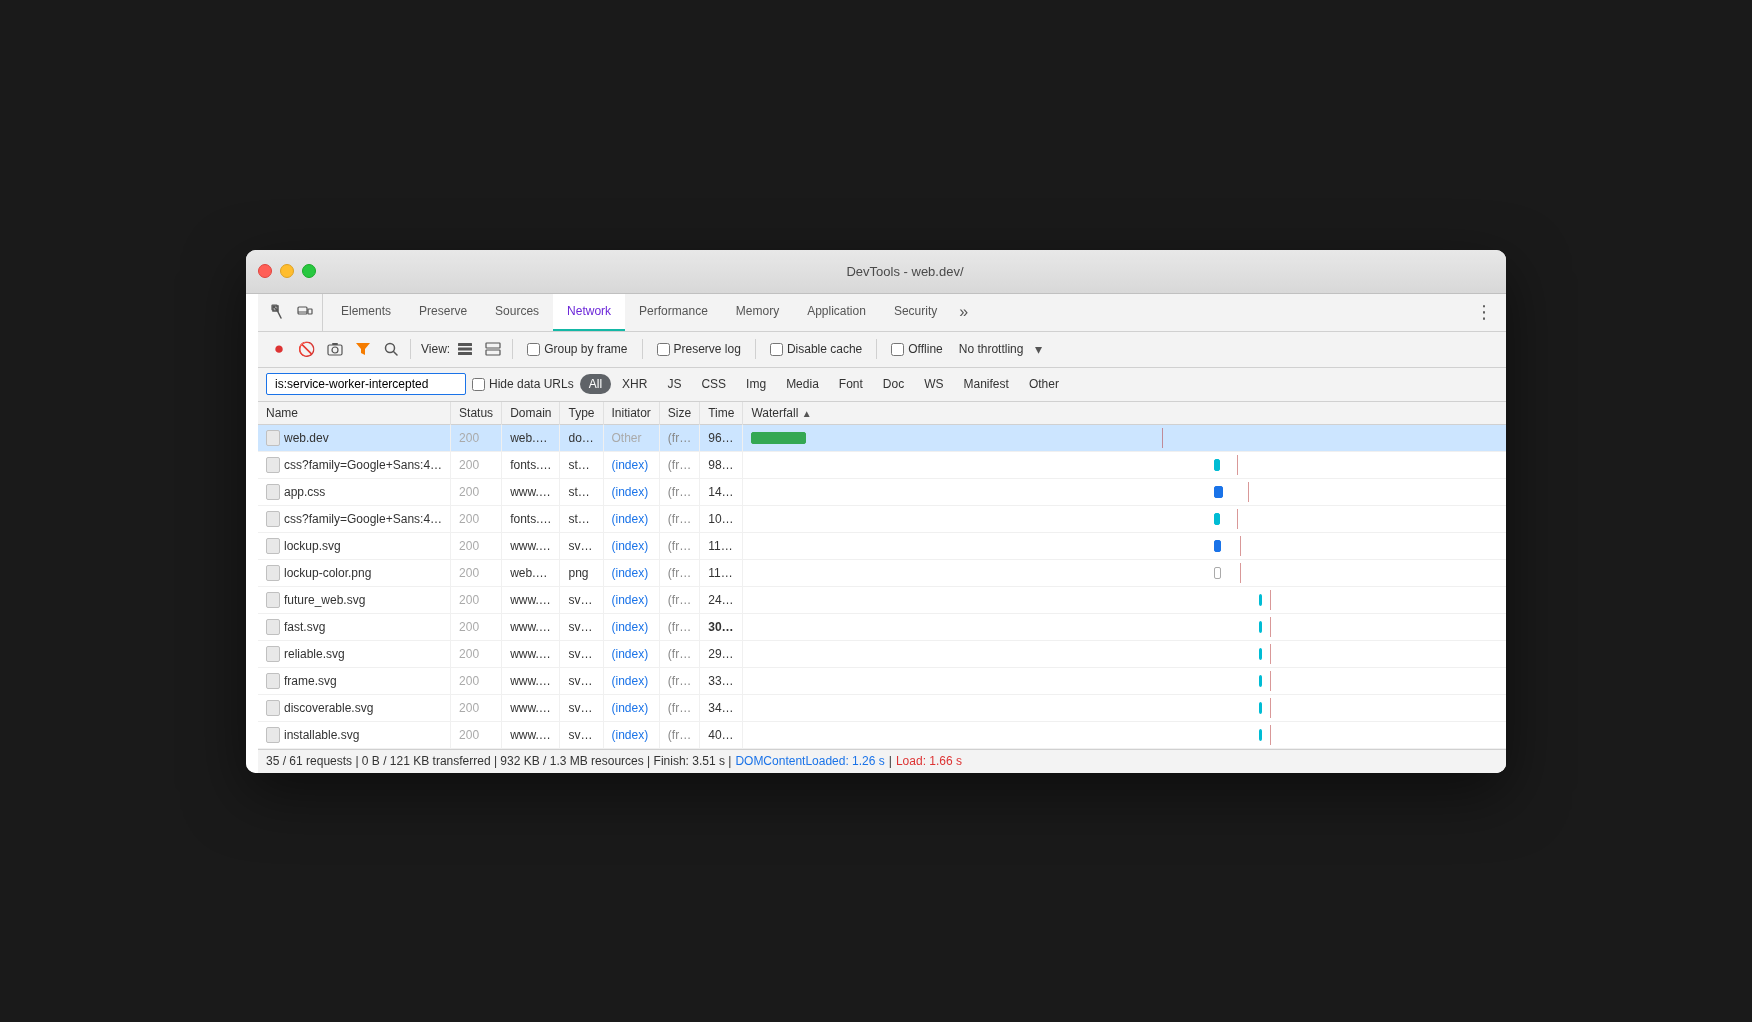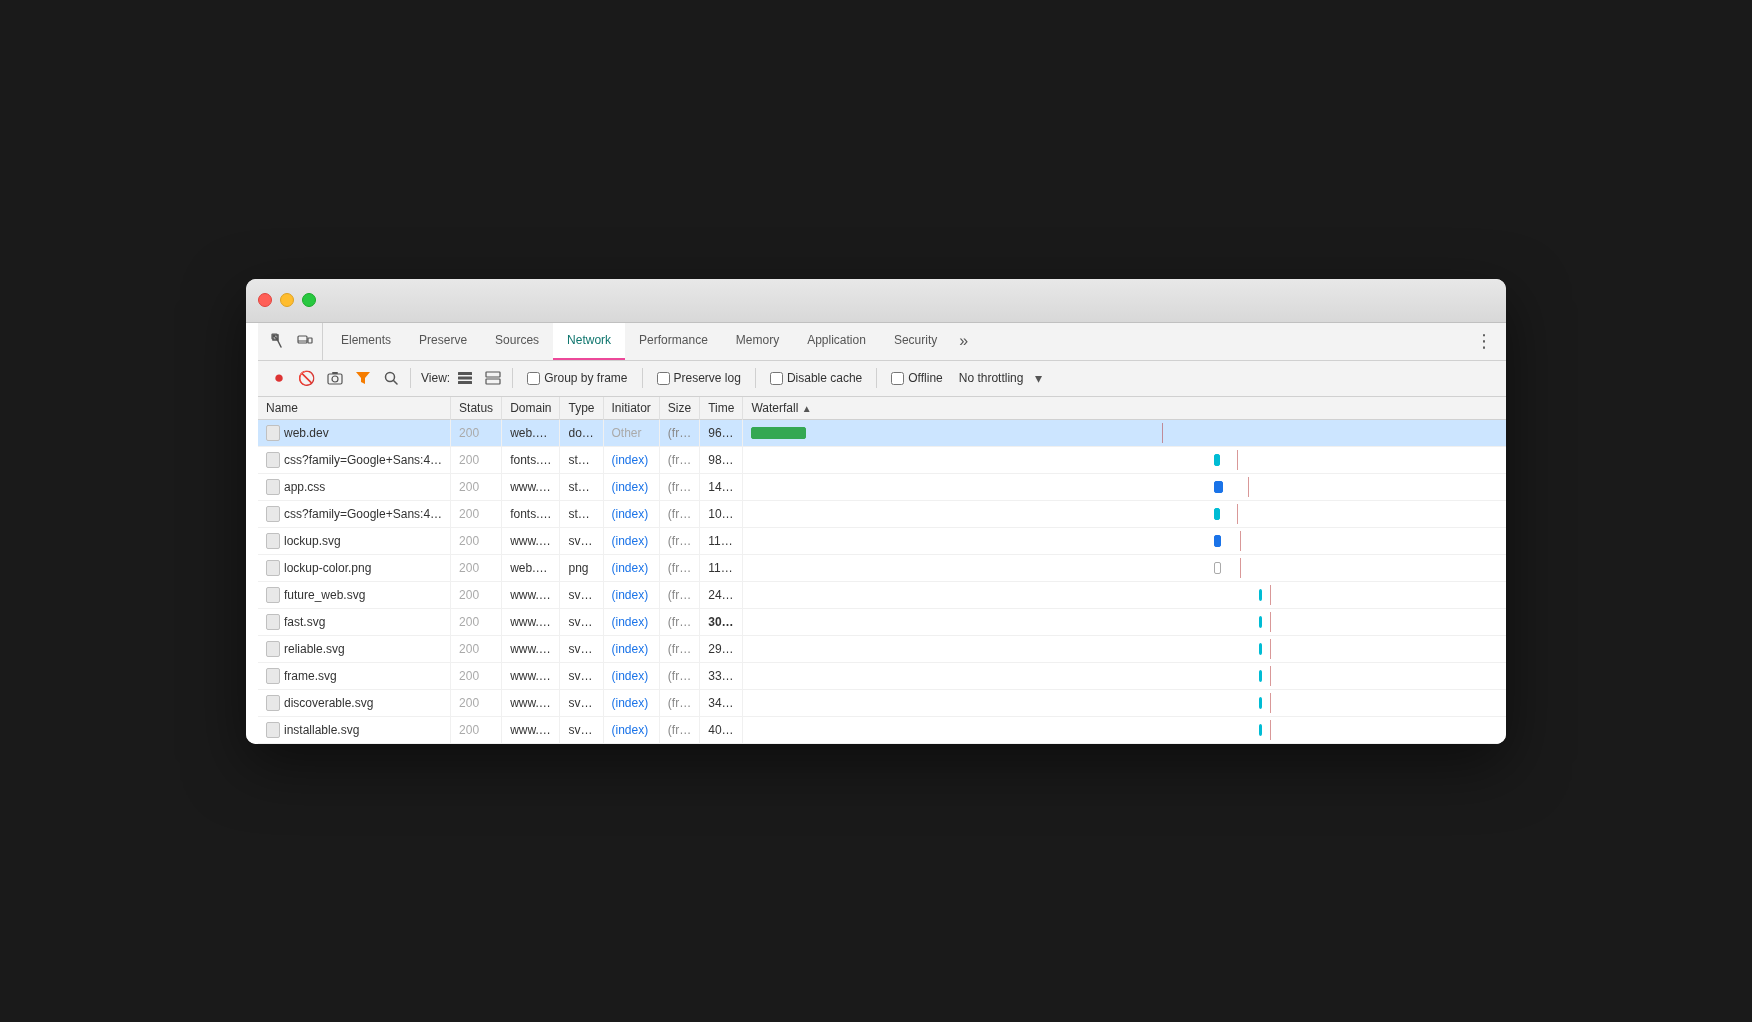--- a/index.html
+++ b/index.html
@@ -81,22 +81,22 @@
       padding: 0 14px;
       display: flex;
       align-items: center;
       font-size: 12px;
       color: #555;
       cursor: pointer;
       border-bottom: 2px solid transparent;
       white-space: nowrap;
     }
     .tab.active {
-      color: #0f766e;
-      border-bottom: 2px solid #ec4899;
+      color: #6d28d9;
+      border-bottom: 2px solid #14b8a6;
       background: #fff;
     }
     .tab-more {
       padding: 0 8px;
       display: flex;
       align-items: center;
       color: #555;
       cursor: pointer;
       font-size: 16px;
     }
@@ -287,20 +287,21 @@
 <body>
 
 <div class="window">
 
   <div class="title-bar">
     <div class="traffic-lights">
       <div class="traffic-light tl-red"></div>
       <div class="traffic-light tl-yellow"></div>
       <div class="traffic-light tl-green"></div>
     </div>
+    <div class="title-text">DevTools - web.dev/</div>
   </div>
 
   <div class="devtools-body">
 
     <div class="tab-bar">
       <div class="tab-bar-icons">
         <div class="tab-icon">
           <svg width="16" height="16" viewBox="0 0 16 16" fill="none">
             <path d="M2 2h5v5H2zM2 2L7 7" stroke="#555" stroke-width="1.5"></path>
             <rect x="1" y="1" width="5" height="5" rx="0.5" stroke="#555" stroke-width="1.2" fill="none"></rect>
@@ -401,20 +402,40 @@
       </div>
       <div class="toolbar-separator"></div>
       <div class="toolbar-checkbox-group">
         <input type="checkbox" id="offline" style="">
         <label for="offline">Offline</label>
       </div>
       <span class="toolbar-label" style="margin-left:6px;">No throttling</span>
       <div class="toolbar-btn">▾</div>
     </div>
 
+    <div class="filter-bar">
+      <input class="filter-input" type="text" value="is:service-worker-intercepted" style="">
+      <div class="filter-checkbox-group">
+        <input type="checkbox" id="hide-data" style="">
+        <label for="hide-data">Hide data URLs</label>
+      </div>
+      <div id="filter-buttons" style="display:flex;gap:2px;align-items:center;">
+          <div class="filter-btn active">All</div>
+          <div class="filter-btn">XHR</div>
+          <div class="filter-btn">JS</div>
+          <div class="filter-btn">CSS</div>
+          <div class="filter-btn">Img</div>
+          <div class="filter-btn">Media</div>
+          <div class="filter-btn">Font</div>
+          <div class="filter-btn">Doc</div>
+          <div class="filter-btn">WS</div>
+          <div class="filter-btn">Manifest</div>
+          <div class="filter-btn">Other</div>
+        </div>
+    </div>
 
     <div style="overflow-y: auto; max-height: 480px;">
       <table class="network-table">
         <thead>
           <tr>
             <th class="col-name">Name</th>
             <th class="col-status">Status</th>
             <th class="col-domain">Domain</th>
             <th class="col-type">Type</th>
             <th class="col-initiator">Initiator</th>
@@ -661,14 +682,20 @@
     <div style="position:relative;height:20px;width:100%;">
       <div style="position:absolute;left:68%;top:4px;width:3px;height:12px;background:#00bcd4;border:1px solid #00bcd4;border-radius:2px;"></div>
       <div style="position:absolute;left:69.5%;top:0;width:1px;height:100%;background:rgba(180,50,50,0.5);"></div>
     </div>
               </td>
             </tr>
           </tbody>
       </table>
     </div>
 
+    <div class="status-bar">
+      <span>35 / 61 requests | 0 B / 121 KB transferred | 932 KB / 1.3 MB resources | Finish: 3.51 s |</span>
+      <span class="status-dom">DOMContentLoaded: 1.26 s</span>
+      <span>|</span>
+      <span class="status-load">Load: 1.66 s</span>
+    </div>
   </div>
 </div>
 
 </body></html>

